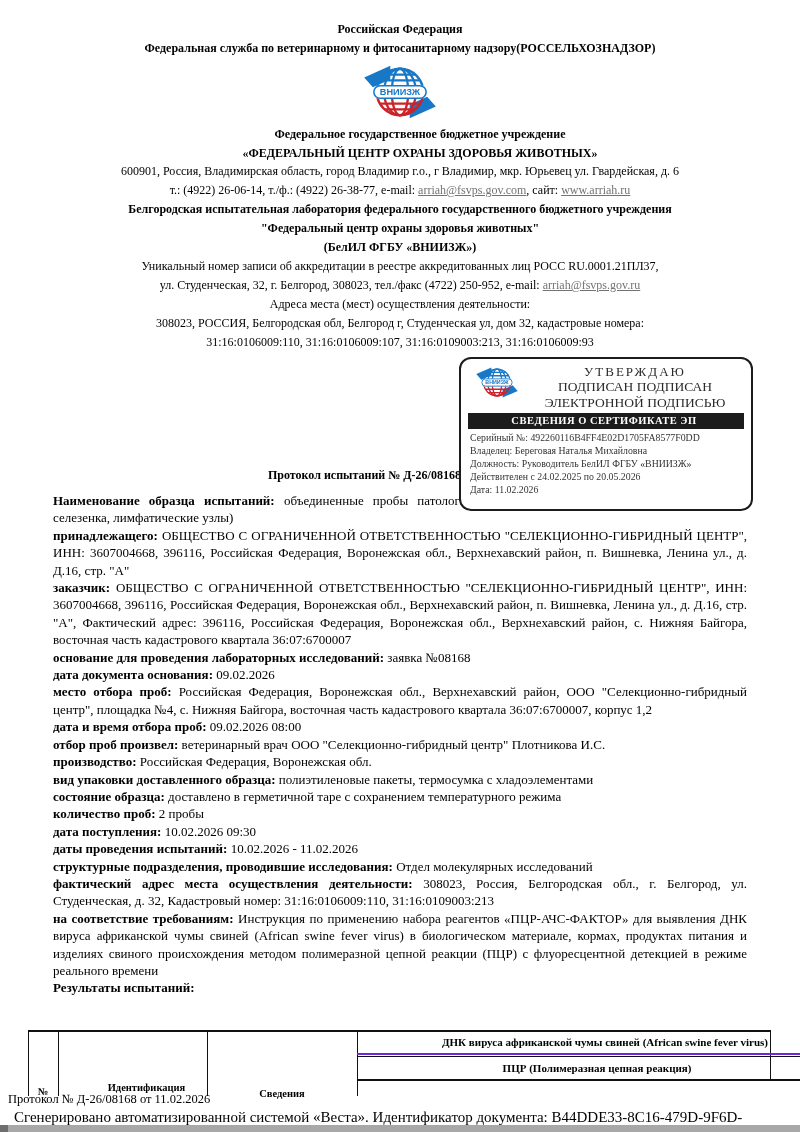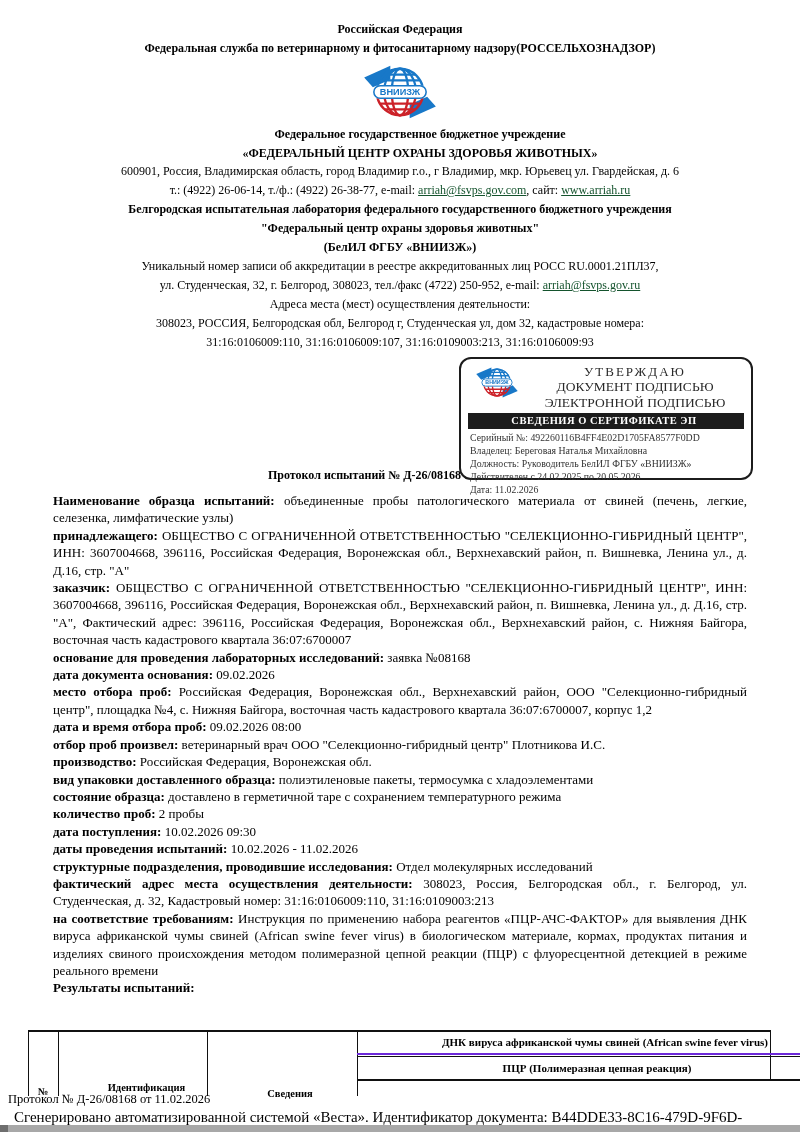--- a/index.html
+++ b/index.html
@@ -10,24 +10,24 @@
     font-family:"Liberation Serif", serif;
     color:#000;
     overflow:hidden;
   }
   
   .hdr{padding-top:20px;text-align:center;}
   .hline{font-size:12px;line-height:19px;}
   .hline.b{font-weight:bold;}
   .hline.sp{line-height:18.5px;padding-left:40px;}
   .logo-main{display:block;margin:3px auto 2px auto;width:102px;height:62px;}
-  a.link{color:#14532d;text-decoration:underline;cursor:pointer;}
+  a.link{color:#737373;text-decoration:underline;cursor:pointer;}
   
   .stamp{
-    position:absolute;left:459px;top:357px;width:294px;height:123px;
+    position:absolute;left:459px;top:357px;width:294px;height:154px;
     border:2.5px solid #1c1c1c;border-radius:12px;background:#fff;
     box-sizing:border-box;font-family:"Liberation Serif", serif;
   }
   .stamp-top{display:flex;align-items:flex-start;padding:5px 6px 0 8px;}
   .logo-small{width:56px;height:37px;flex:0 0 auto;}
   .stamp-right{flex:1;text-align:center;color:#2a2a2a;}
   .stamp-approve{font-size:13px;letter-spacing:2px;line-height:15px;}
   .stamp-signed{font-size:13.5px;line-height:15.5px;}
   .stamp-bar{
     margin:3px 7px 0 7px;background:#1c1c1c;color:#fff;text-align:center;
@@ -49,21 +49,21 @@
     font-size:11px;font-weight:bold;text-align:center;line-height:21px;
   }
   .t-method{
     position:absolute;left:329px;top:26px;width:480px;height:22px;
     border-top:1.5px solid #111;border-bottom:2px solid #111;
     font-size:11px;font-weight:bold;text-align:center;line-height:22px;
   }
   .col-label{position:absolute;font-size:10.5px;font-weight:bold;text-align:center;}
   .col-label.c1{left:0;width:30px;top:56px;}
   .col-label.c2{left:44px;width:149px;top:52px;}
-  .col-label.c3{left:179px;width:150px;top:58px;margin-left:8px;}
+  .col-label.c3{left:179px;width:150px;top:58px;}
   
   .footer-line1{position:absolute;left:8px;top:1092px;font-size:12.5px;}
   .footer-line2{position:absolute;left:14px;top:1109px;font-size:15px;}
   .bottom-strip{position:absolute;left:0;bottom:0;width:800px;height:7px;background:#a8a8a8;}
   .bottom-strip .corner{position:absolute;left:0;top:0;width:8px;height:7px;background:#6e6e6e;}
 </style>
 </head>
 <body>
 
 <svg width="0" height="0" style="position:absolute" aria-hidden="true">
@@ -119,21 +119,21 @@
     <div class="hline">31:16:0106009:110, 31:16:0106009:107, 31:16:0109003:213, 31:16:0106009:93</div>
   </div>
 
   <div class="stamp">
     <div class="stamp-top">
       <svg class="logo-small" viewBox="0 0 100 64">
           <use href="#vniizh-globe"></use>
         </svg>
       <div class="stamp-right">
         <div class="stamp-approve">УТВЕРЖДАЮ</div>
-        <div class="stamp-signed">ДОКУМЕНТ ПОДПИСЬЮ</div>
+        <div class="stamp-signed">ПОДПИСАН ПОДПИСАН</div>
         <div class="stamp-signed">ЭЛЕКТРОННОЙ ПОДПИСЬЮ</div>
       </div>
     </div>
     <div class="stamp-bar">СВЕДЕНИЯ О СЕРТИФИКАТЕ ЭП</div>
     <div class="stamp-details">
       <div>Серийный №: 492260116B4FF4E02D1705FA8577F0DD</div>
       <div>Владелец: Береговая Наталья Михайловна</div>
       <div>Должность: Руководитель БелИЛ ФГБУ «ВНИИЗЖ»</div>
       <div>Действителен с 24.02.2025 по 20.05.2026</div>
       <div>Дата: 11.02.2026</div>

